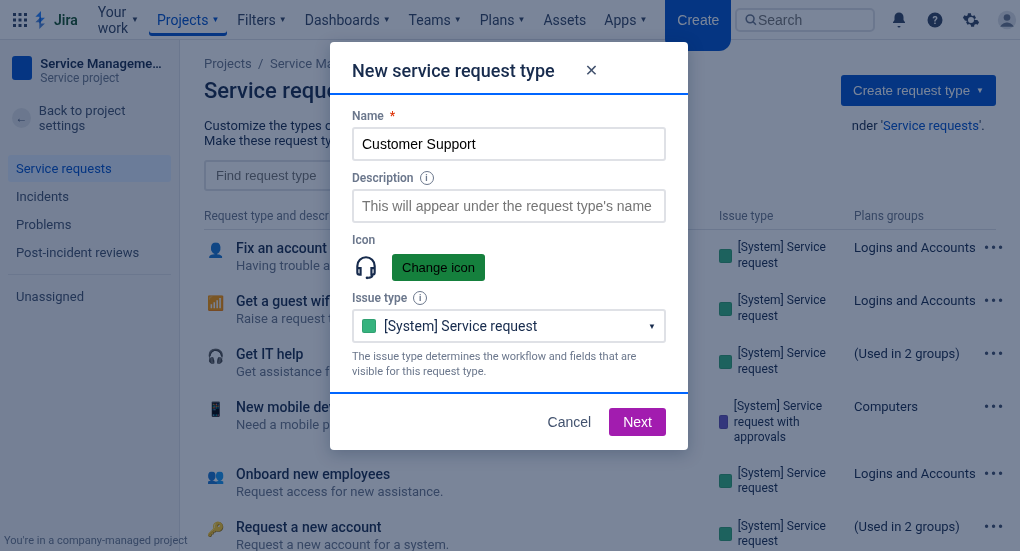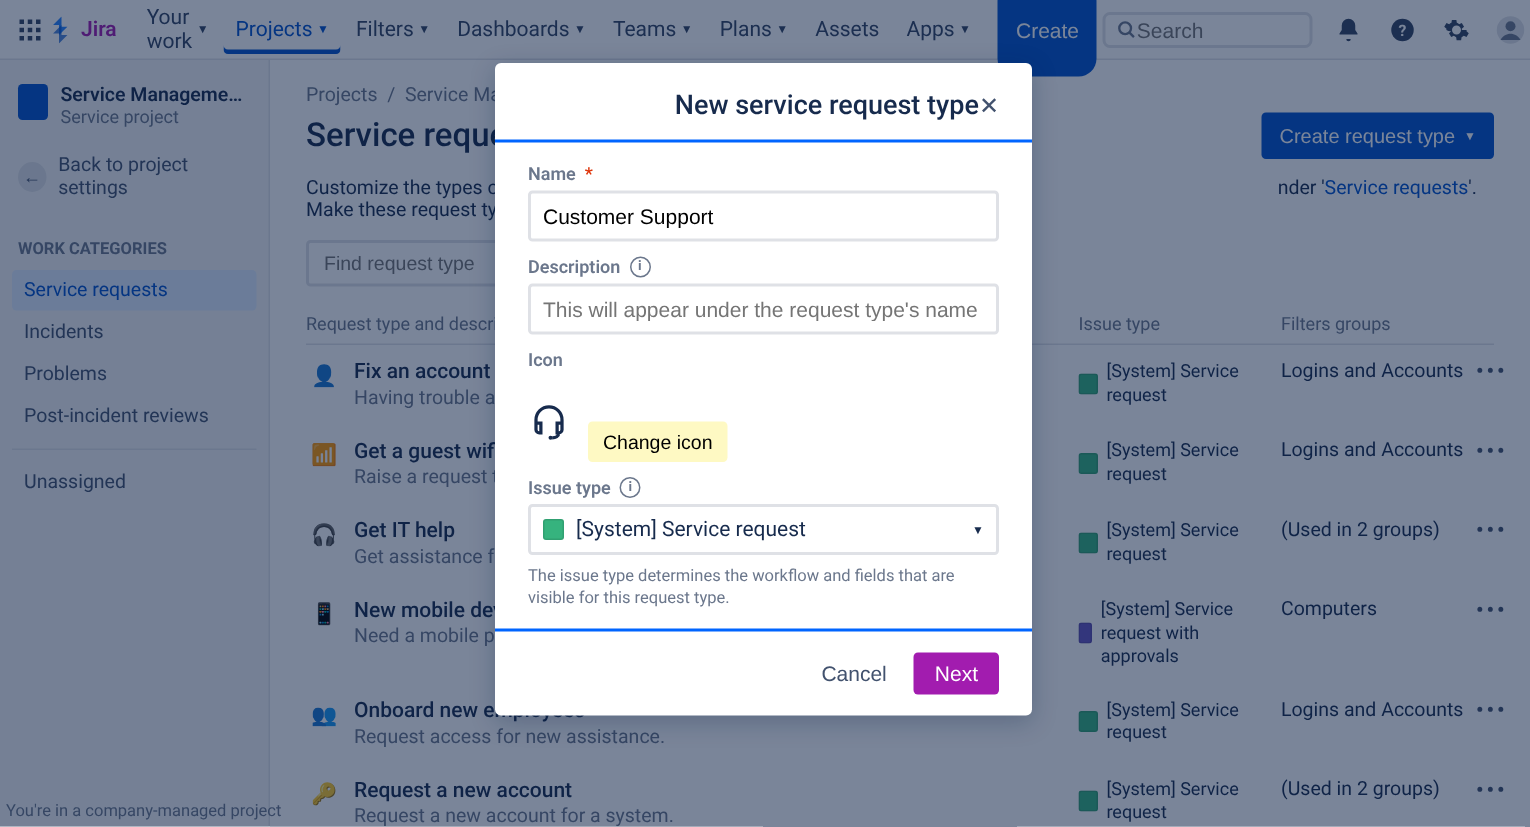--- a/index.html
+++ b/index.html
@@ -1,20 +1,20 @@
 <!DOCTYPE html>
 <html><head>
 <meta charset="utf-8">
 <style>
 * { box-sizing: border-box; margin: 0; padding: 0; }
 body { font-family: -apple-system, BlinkMacSystemFont, "Segoe UI", Roboto, sans-serif; font-size: 14px; color: #172B4D; background: #fff; width: 1020px; height: 551px; overflow: hidden; position: relative; }
 .overlay { position: absolute; inset: 0; background: rgba(9,30,66,0.54); z-index: 50; }
 .topbar { height: 40px; display: flex; align-items: center; padding: 0 12px; border-bottom: 1px solid #dfe1e6; gap: 4px; }
 .app-switcher { width: 24px; height: 24px; display: flex; align-items: center; justify-content: center; cursor: pointer; color: #344563; }
-.logo { display: flex; align-items: center; gap: 4px; color: #a21caf; font-weight: 600; margin-right: 8px; }
+.logo { display: flex; align-items: center; gap: 4px; color: #14532d; font-weight: 600; margin-right: 8px; }
 .nav-items { display: flex; align-items: center; gap: 2px; }
 .nav-item { padding: 4px 8px; color: #344563; cursor: pointer; display: flex; align-items: center; gap: 3px; border-radius: 3px; }
 .nav-item.active { color: #0052CC; box-shadow: inset 0 -3px 0 #0052CC; padding-bottom: 8px; padding-top: 8px; }
 .chevron { font-size: 8px; }
 .create-btn { background: #0052CC; color: #fff; border: none; padding: 23px 12px; border-radius: 12px; margin-left: 8px; cursor: pointer; font-size: 14px; }
 .topbar-right { margin-left: auto; display: flex; align-items: center; gap: 12px; }
 .search-box { display: flex; align-items: center; background: #fff; border: 2px solid #dfe1e6; border-radius: 5px; padding: 2px 8px; width: 140px; }
 .search-box input { border: none; outline: none; width: 100%; font-size: 14px; }
 .icon-btn { width: 24px; height: 24px; display: flex; align-items: center; justify-content: center; color: #344563; cursor: pointer; }
 .layout { display: flex; height: calc(100% - 40px); }
@@ -49,31 +49,31 @@
 .row-title { font-weight: 500; color: #172B4D; font-size: 14px; }
 .row-sub { color: #6B778C; font-size: 13px; margin-top: 2px; }
 .issue-chip { display: flex; align-items: center; gap: 6px; font-size: 13px; color: #172B4D; }
 .issue-badge { width: 14px; height: 14px; background: #36B37E; border-radius: 2px; border: 1px solid rgba(0,0,0,0.1); }
 .issue-badge.purple { background: #6554C0; }
 .portal-text { font-size: 13px; color: #172B4D; }
 .actions-dots { color: #42526E; cursor: pointer; font-weight: bold; letter-spacing: 2px; }
 .footer-note { position: absolute; bottom: 4px; left: 4px; font-size: 11px; color: #6B778C; }
 
 .modal { position: absolute; top: 42px; left: 330px; width: 358px; background: #fff; border-radius: 4px; z-index: 100; box-shadow: 0 4px 16px rgba(9,30,66,0.25); }
-.modal-header { display: flex; justify-content: flex-end; align-items: center; padding: 18px 22px 12px; }
+.modal-header { display: flex; justify-content: flex-start; align-items: center; padding: 18px 22px 12px; gap: 30px; }
 .modal-title { font-size: 18px; font-weight: 500; }
 .modal-close { cursor: pointer; color: #42526E; font-size: 16px; }
 .modal-body { padding: 4px 22px 12px; border-top: 2px solid #0065FF; border-bottom: 2px solid #0065FF; }
 .field-label { font-size: 12px; font-weight: 600; color: #6B778C; margin-top: 10px; margin-bottom: 4px; display: flex; align-items: center; gap: 6px; }
 .required { color: #DE350B; }
 .field-input { width: 100%; padding: 7px 8px; border: 2px solid #dfe1e6; border-radius: 3px; font-size: 14px; }
 .info-icon { width: 14px; height: 14px; border: 1.5px solid #6B778C; border-radius: 50%; display: inline-flex; align-items: center; justify-content: center; font-size: 9px; font-weight: bold; color: #6B778C; }
 .icon-row { display: flex; align-items: center; gap: 12px; margin-top: 6px; }
 .icon-preview { width: 28px; height: 28px; display: flex; align-items: center; justify-content: center; }
-.change-icon-btn { background: #fef9c3; border: none; padding: 6px 10px; border-radius: 3px; cursor: pointer; font-size: 13px; margin-top: 28px; }
+.change-icon-btn { background: #15803d; border: none; padding: 6px 10px; border-radius: 3px; cursor: pointer; font-size: 13px; }
 .select-box { width: 100%; padding: 7px 8px; border: 2px solid #dfe1e6; border-radius: 3px; display: flex; align-items: center; gap: 8px; cursor: pointer; font-size: 14px; justify-content: space-between; }
 .select-left { display: flex; align-items: center; gap: 8px; }
 .helper-text { font-size: 11px; color: #6B778C; margin-top: 6px; line-height: 1.4; }
 .modal-footer { display: flex; justify-content: flex-end; gap: 8px; padding: 14px 22px; }
 .btn-cancel { background: none; border: none; padding: 6px 10px; cursor: pointer; color: #42526E; font-size: 14px; text-align: right; }
 .btn-next { background: #a21caf; color: #fff; border: none; padding: 6px 14px; border-radius: 3px; cursor: pointer; font-size: 14px; }
 svg { display: block; }
 </style>
 </head>
 <body>
@@ -176,21 +176,20 @@
       <div class="project-avatar"></div>
       <div style="min-width:0">
         <div class="project-name">Service Management fo...</div>
         <div class="project-type">Service project</div>
       </div>
     </div>
     <div class="back-link">
       <div class="back-icon">←</div>
       <span>Back to project settings</span>
     </div>
-    <div class="section-label">Work Categories</div>
     <div class="side-item selected">Service requests</div>
     <div class="side-item">Incidents</div>
     <div class="side-item">Problems</div>
     <div class="side-item">Post-incident reviews</div>
     <div class="side-divider"></div>
     <div class="side-item">Unassigned</div>
   </div>
 
   <div class="main">
     <div class="breadcrumb">
@@ -205,21 +204,21 @@
       </button>
     </div>
     <div class="desc-text">
       <span>Customize the types of servic</span><span style="visibility:hidden">xxxxxxxxxxxxxxxxxxxxxxxxxxxxxxxxxxxxxxxxxxxxxxxxxxxxxxxxxxxxxxxxxxxxxxxxxx</span><span>nder '</span><a>Service requests</a><span>'.</span><br>
       <span>Make these request types ava</span>
     </div>
     <input class="find-input" placeholder="Find request type" style="">
     <div class="table-head">
       <div class="col-desc">Request type and description</div>
       <div class="col-issue">Issue type</div>
-      <div class="col-portal">Filters groups</div>
+      <div class="col-portal">Plans groups</div>
       <div class="col-act"></div>
     </div>
     <div id="rows">
         <div class="row">
     <div class="col-desc" style="display:flex">
       <div class="row-icon">👤</div>
       <div class="row-content">
         <div class="row-title">Fix an account prob</div>
         <div class="row-sub">Having trouble access</div>
       </div>

